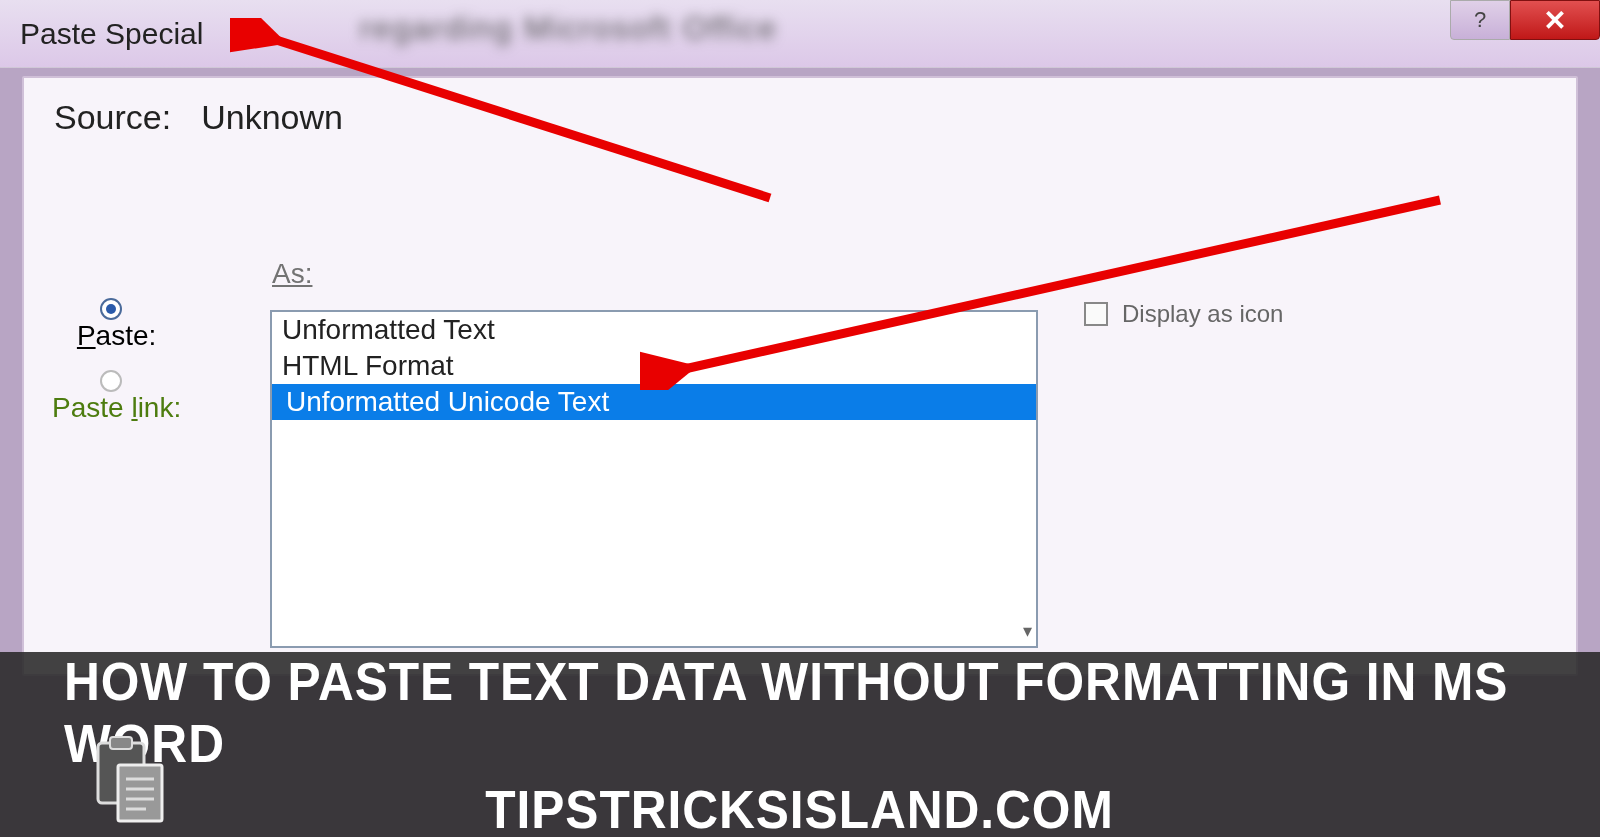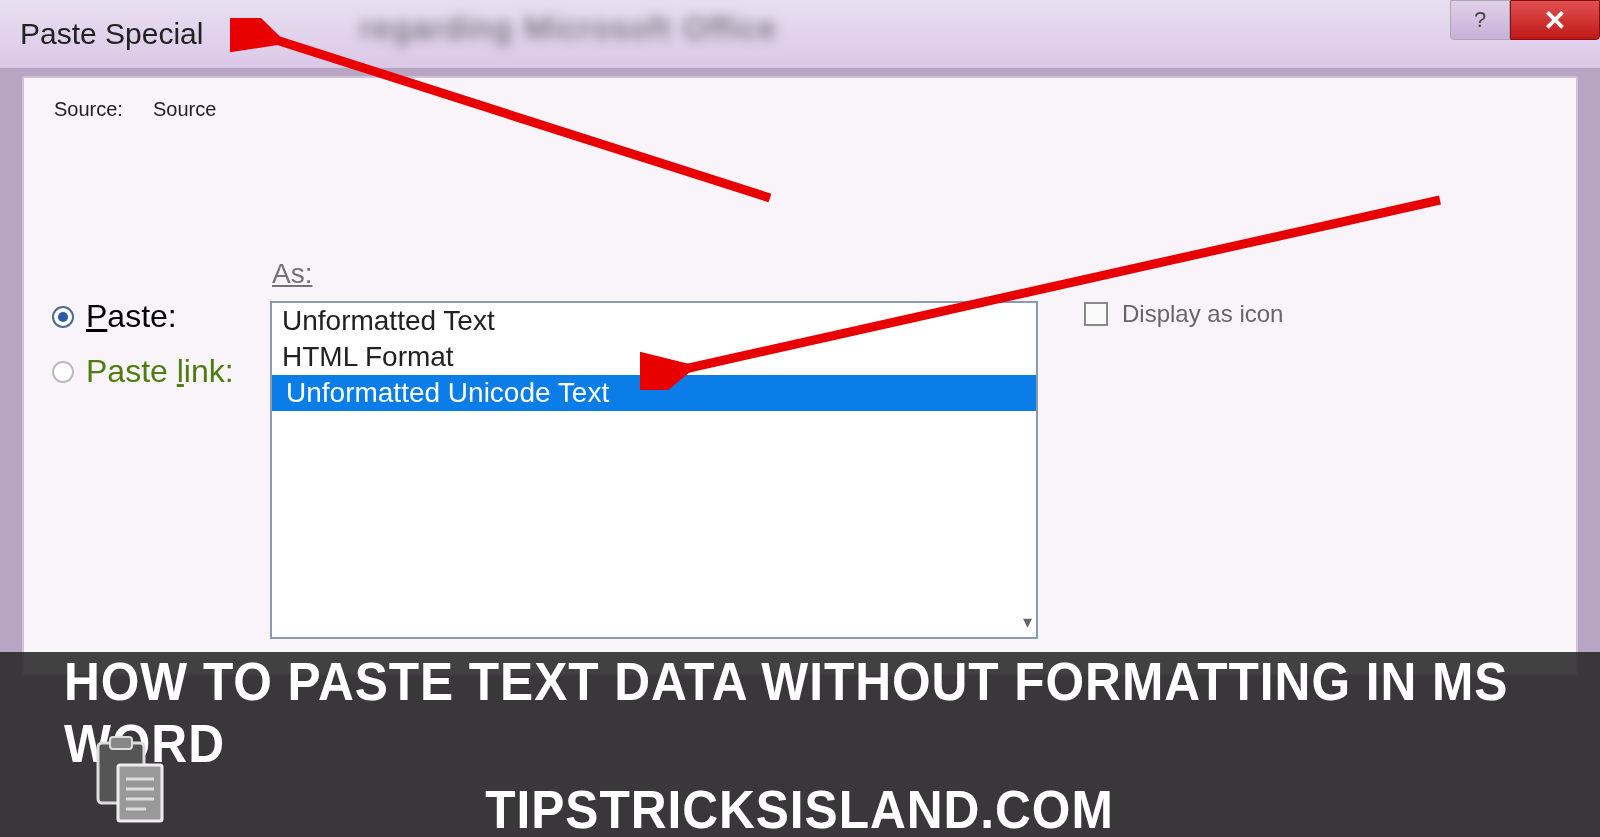--- a/index.html
+++ b/index.html
@@ -72,21 +72,21 @@
       border: 2px solid #d0c0d8;
       margin: 8px 22px 0 22px;
       padding: 20px 30px 40px 30px;
       height: 600px;
       position: relative;
       border-radius: 2px;
     }
     .source-row {
       display: flex;
       align-items: center;
-      font-size: 20px;
+      font-size: 34px;
       color: #222;
       margin-bottom: 96px;
     }
     .source-label { margin-right: 30px; }
     .as-label {
       font-size: 28px;
       color: #737373;
       text-decoration: underline;
       position: absolute;
       left: 248px;
@@ -94,21 +94,22 @@
     }
     .radio-group {
       position: absolute;
       left: 28px;
       top: 220px;
     }
     .radio-row {
       display: flex;
       align-items: center;
       margin-bottom: 18px;
-      font-size: 32px;
+      font-size: 28px;
+      flex-direction: column;
     }
     .radio {
       width: 22px;
       height: 22px;
       border: 2px solid #4a6a9a;
       border-radius: 50%;
       margin-right: 12px;
       display: flex;
       align-items: center;
       justify-content: center;
@@ -120,21 +121,21 @@
       height: 10px;
       background: #2a5aaa;
       border-radius: 50%;
     }
     .radio.disabled { border-color: #bbb; }
     .radio-label.disabled { color: #4d7c0f; }
     .radio-label .u { text-decoration: underline; }
     .listbox {
       position: absolute;
       left: 246px;
-      top: 223px;
+      top: 232px;
       width: 768px;
       height: 338px;
       background: #fff;
       border: 2px solid #8a9bb0;
       overflow: hidden;
     }
     .listbox-inner {
       height: 100%;
       overflow-y: auto;
     }
@@ -221,21 +222,21 @@
     </div>
     <div class="close-button">
       <span>✕</span>
     </div>
   </div>
 </div>
 
 <div class="dialog-body">
   <div class="source-row">
     <span class="source-label">Source:</span>
-    <span>Source</span>
+    <span>Unknown</span>
   </div>
 
   <div class="as-label">As:</div>
 
   <div class="radio-group">
     <div class="radio-row">
       <span class="radio checked"></span>
       <span class="radio-label"><span class="u">P</span>aste:</span>
     </div>
     <div class="radio-row">

